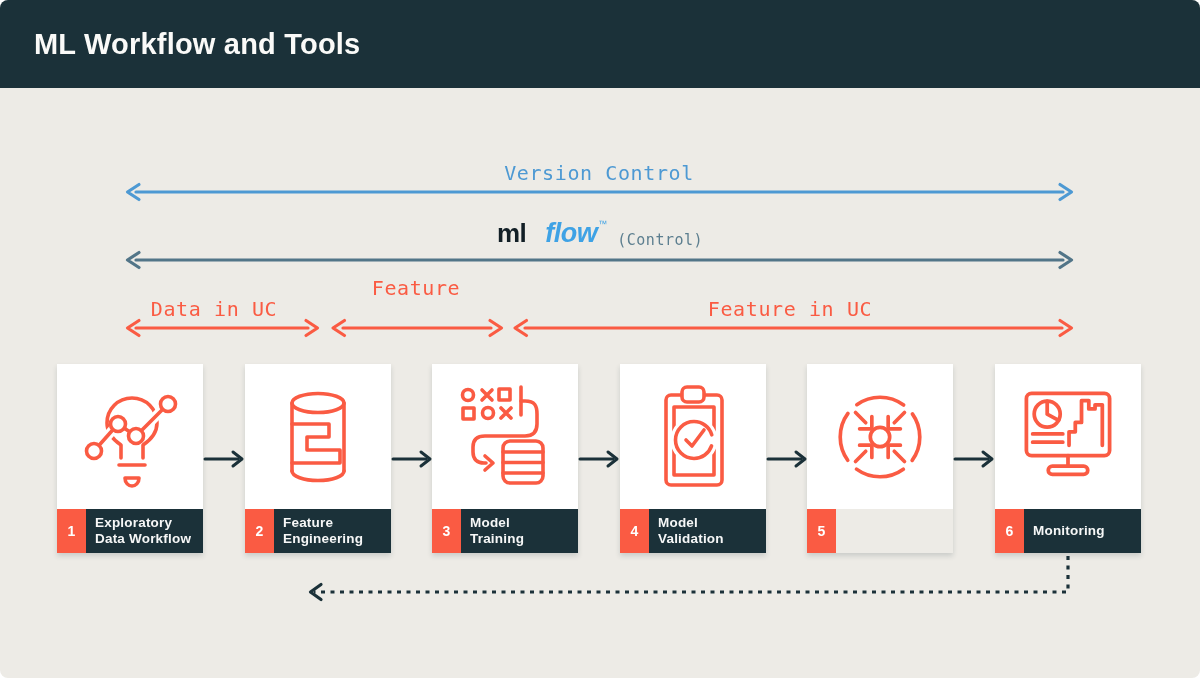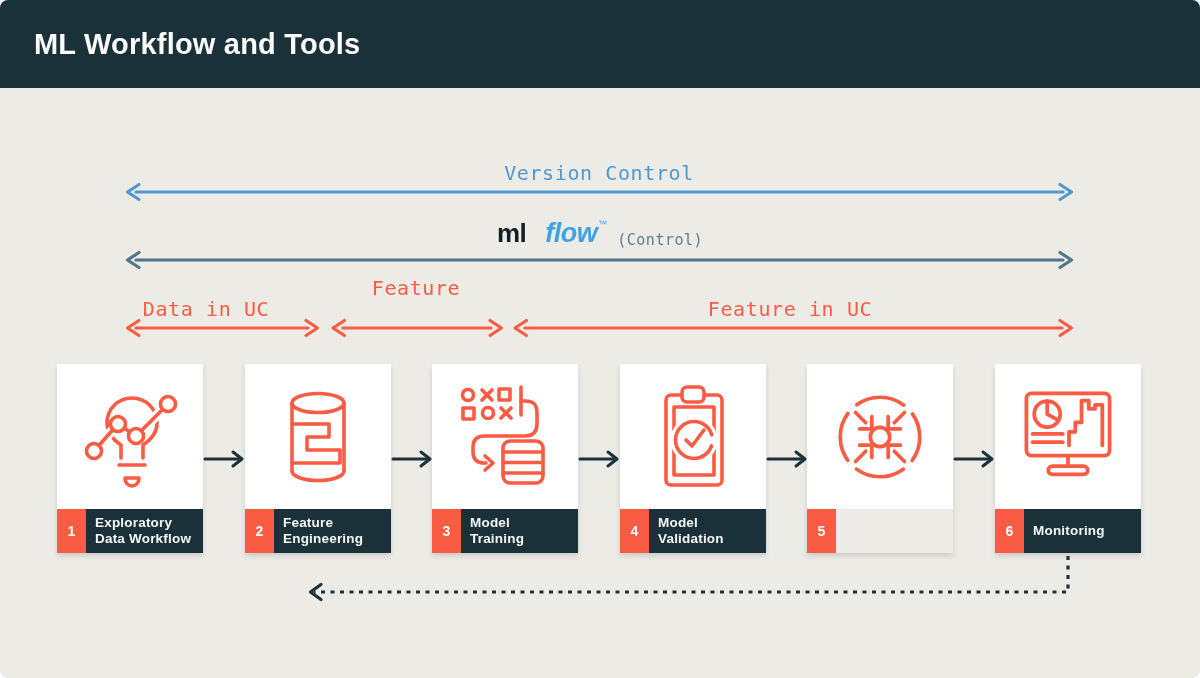--- a/index.html
+++ b/index.html
@@ -13,21 +13,21 @@
     margin:0;position:absolute;left:34px;top:50%;transform:translateY(-50%);
     color:#FAFAF8;font-size:29px;font-weight:700;letter-spacing:.2px;
   }
   svg.overlay{position:absolute;left:0;top:0;width:1200px;height:678px;pointer-events:none;}
   .mono{
     position:absolute;font-family:"DejaVu Sans Mono","Liberation Mono",monospace;
     font-size:20px;letter-spacing:.6px;text-align:center;
   }
   .lbl-version{left:449px;top:161px;width:300px;color:#4D99D3;}
   .lbl-uc{color:#FA5B43;}
-  .lbl-uc1{left:106px;top:297px;width:200px;}
+  .lbl-uc1{left:114px;top:297px;width:200px;}
   .lbl-uc2{left:316px;top:280px;width:200px;line-height:17px;}
   .lbl-uc3{left:690px;top:297px;width:200px;}
   .mlflow-row{
     position:absolute;left:400px;top:215px;width:400px;height:34px;
     display:flex;justify-content:center;align-items:flex-end;
   }
   .mlflow-ml{color:#121F26;font-size:26px;font-weight:700;letter-spacing:-.5px;}
   .mlflow-flow{color:#3EA2E5;font-size:27px;font-weight:700;font-style:italic;letter-spacing:-.5px;padding-left:19px;}
   .mlflow-tm{color:#3EA2E5;font-size:9px;margin-left:1px;align-self:flex-start;padding-top:4px;}
   .mlflow-suffix{

